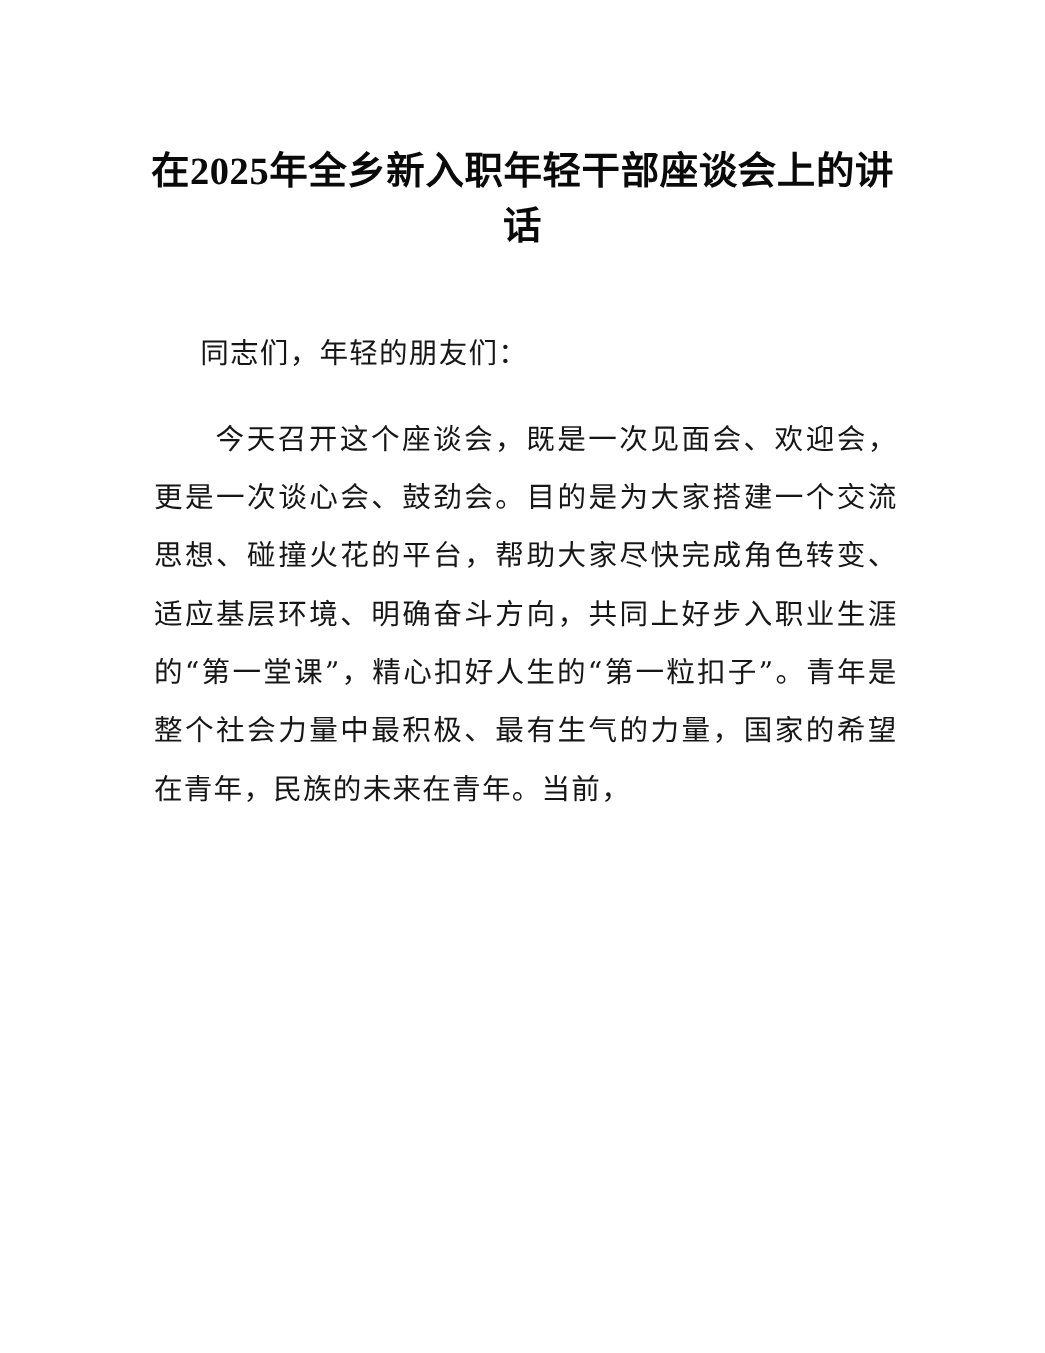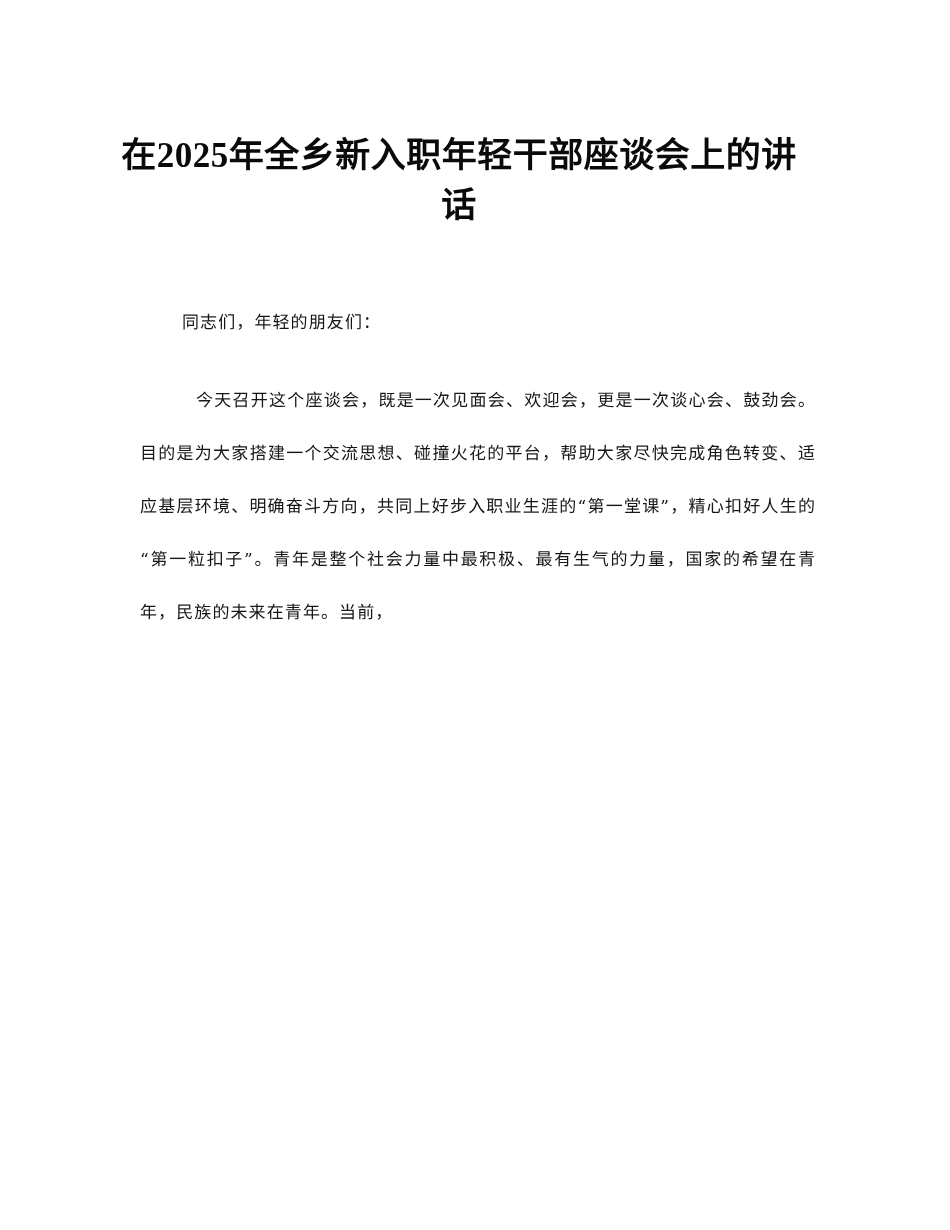--- a/index.html
+++ b/index.html
@@ -22,21 +22,21 @@
     position: relative;
     width: 950px;
     height: 1230px;
     background: #ffffff;
     box-sizing: border-box;
   }
 
   
   .doc-title {
     position: absolute;
-    left: 104px;
+    left: 120px;
     top: 108px;
     width: 710px;
     text-align: center;
     font-family: "Liberation Serif", "DejaVu Serif", serif;
     font-weight: 700;
     font-size: 35px;
     line-height: 50px;
     letter-spacing: 0.5px;
     color: #0a0a0a;
     white-space: normal;
@@ -45,21 +45,21 @@
   
   .doc-body {
     position: absolute;
     left: 140px;
     top: 296px;
     width: 676px;
   }
 
   .para {
     font-family: "DejaVu Serif", "Liberation Serif", serif;
-    font-size: 17px;
+    font-size: 26px;
     line-height: 53px;
     color: #161616;
     text-align: justify;
     text-justify: inter-character;
     letter-spacing: 1.1px;
     margin: 0;
     word-break: break-all;
     font-weight: 400;
   }
 

